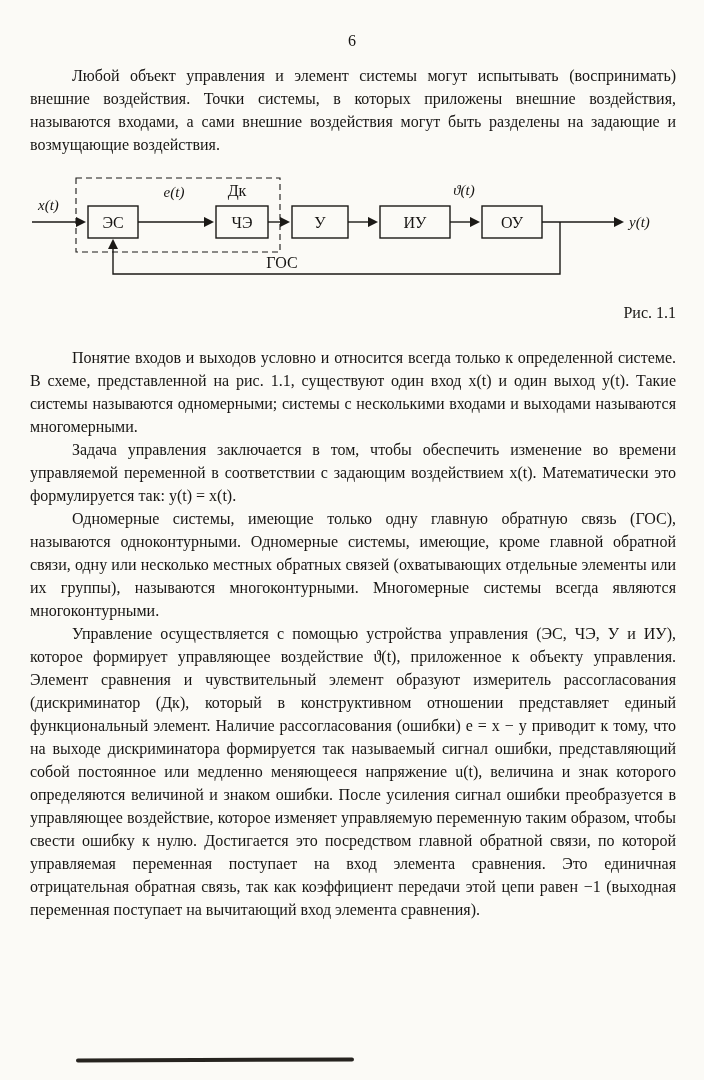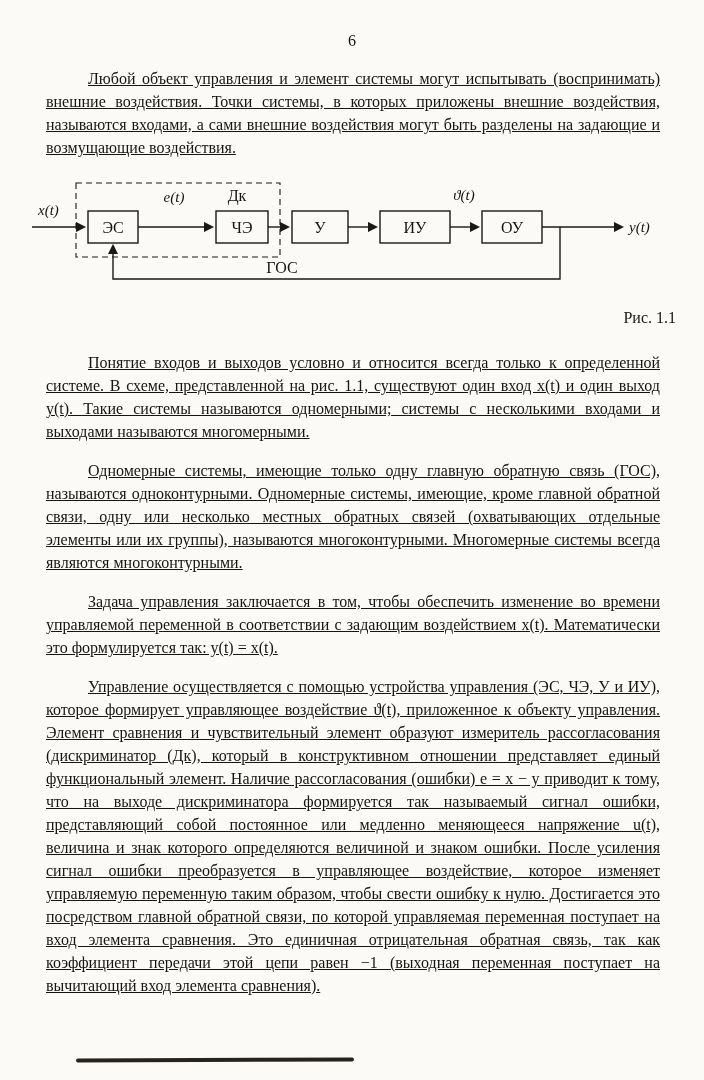--- a/index.html
+++ b/index.html
@@ -21,21 +21,21 @@
     text-align: center;
     font-size: 16px;
     line-height: 21px;
   }
   .content {
     margin: 13px 28px 0 30px;
     font-size: 16px;
     line-height: 23px;
     text-align: justify;
   }
-  .content p { margin: 16px; text-indent: 42px; text-decoration: underline; }
+  .content p { margin: 0; text-indent: 42px; }
 
   figure.diagram { margin: 14px 0 22px 0; padding: 0; }
   figure.diagram svg { display: block; }
   figcaption {
     text-align: right;
     font-size: 16px;
     margin-top: 5px;
   }
 
   
@@ -115,21 +115,21 @@
           <text class="mid" x="207" y="26">Дк</text>
           <text class="it mid" x="434" y="25">ϑ(t)</text>
           <text class="it" x="599" y="57">y(t)</text>
           <text class="mid" x="252" y="98">ГОС</text>
         </g>
       </svg>
       <figcaption>Рис. 1.1</figcaption>
     </figure>
 
     <p>Понятие входов и выходов условно и относится всегда только к определенной системе. В схеме, представленной на рис. 1.1, существуют один вход x(t) и один выход y(t). Такие системы называются одномерными; системы с несколькими входами и выходами называются многомерными.</p>
+    <p>Задача управления заключается в том, чтобы обеспечить изменение во времени управляемой переменной в соответствии с задающим воздействием x(t). Математически это формулируется так: y(t) = x(t).</p>
     <p>Одномерные системы, имеющие только одну главную обратную связь (ГОС), называются одноконтурными. Одномерные системы, имеющие, кроме главной обратной связи, одну или несколько местных обратных связей (охватывающих отдельные элементы или их группы), называются многоконтурными. Многомерные системы всегда являются многоконтурными.</p>
-    <p>Задача управления заключается в том, чтобы обеспечить изменение во времени управляемой переменной в соответствии с задающим воздействием x(t). Математически это формулируется так: y(t) = x(t).</p>
     <p>Управление осуществляется с помощью устройства управления (ЭС, ЧЭ, У и ИУ), которое формирует управляющее воздействие ϑ(t), приложенное к объекту управления. Элемент сравнения и чувствительный элемент образуют измеритель рассогласования (дискриминатор (Дк), который в конструктивном отношении представляет единый функциональный элемент. Наличие рассогласования (ошибки) e = x − y приводит к тому, что на выходе дискриминатора формируется так называемый сигнал ошибки, представляющий собой постоянное или медленно меняющееся напряжение u(t), величина и знак которого определяются величиной и знаком ошибки. После усиления сигнал ошибки преобразуется в управляющее воздействие, которое изменяет управляемую переменную таким образом, чтобы свести ошибку к нулю. Достигается это посредством главной обратной связи, по которой управляемая переменная поступает на вход элемента сравнения. Это единичная отрицательная обратная связь, так как коэффициент передачи этой цепи равен −1 (выходная переменная поступает на вычитающий вход элемента сравнения).</p>
 
   </div>
 
   <div class="scan-artifact"></div>
 
 </div>
 
 </body></html>

